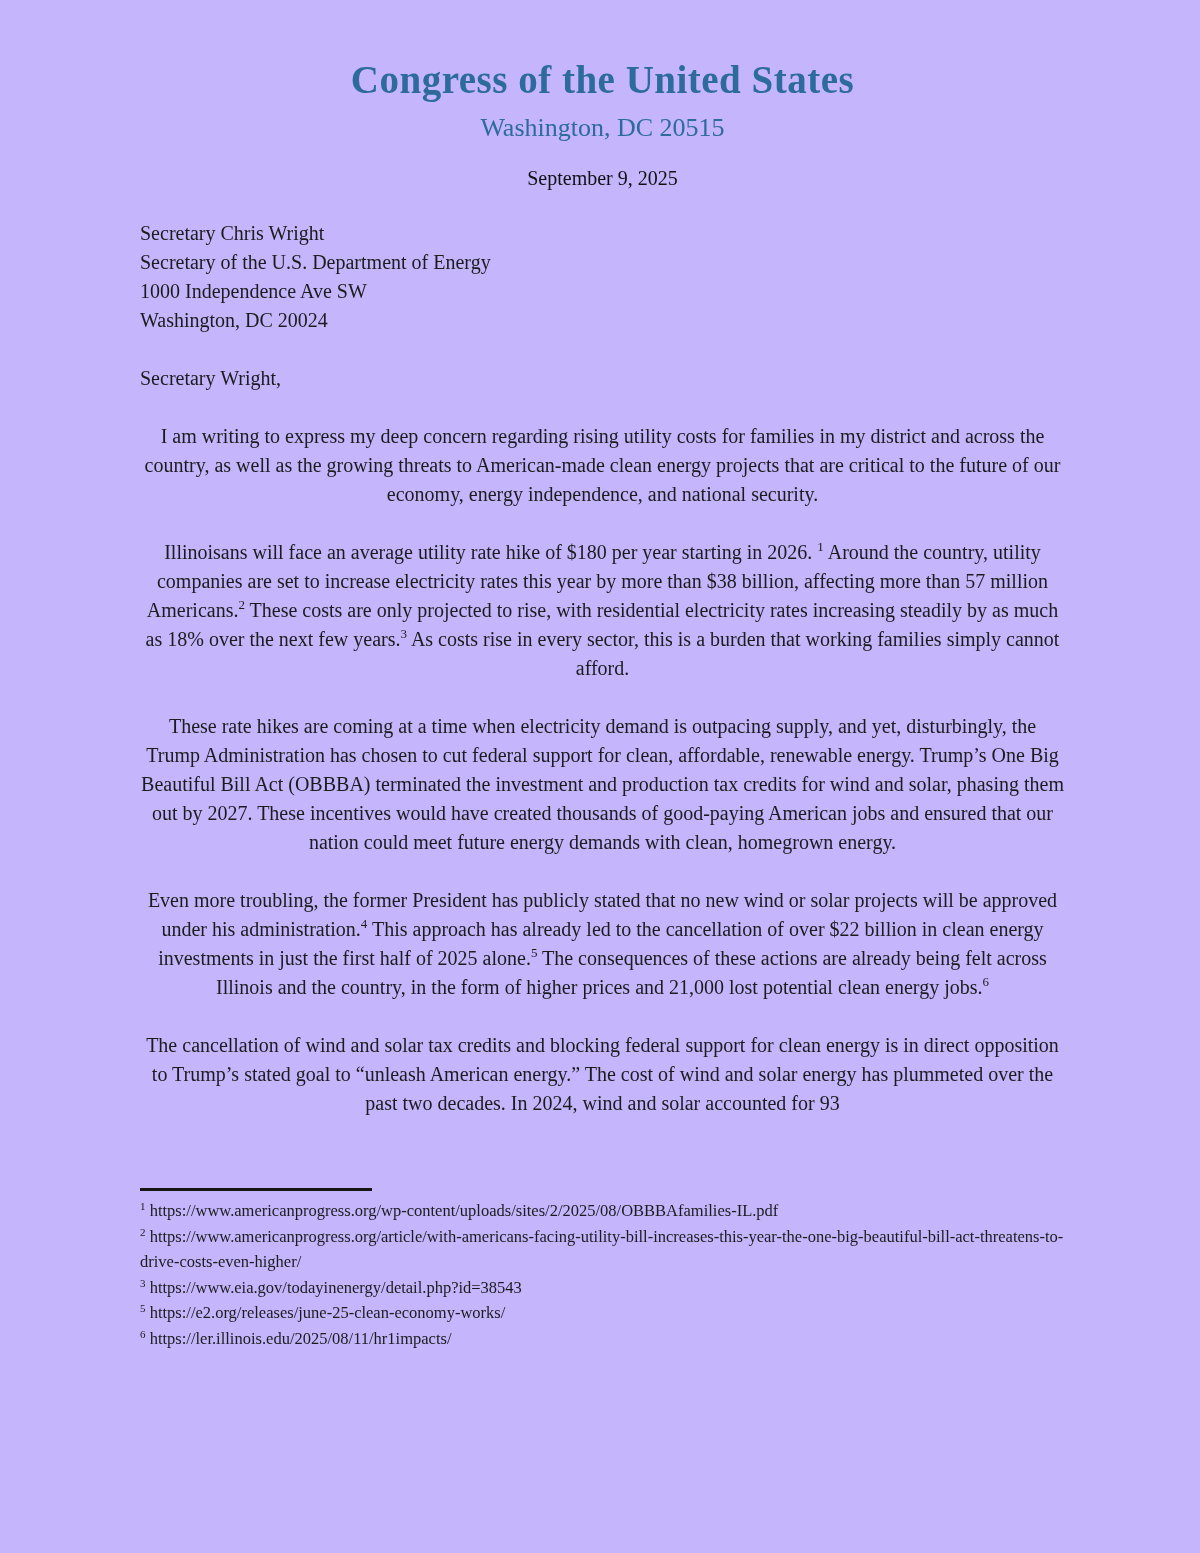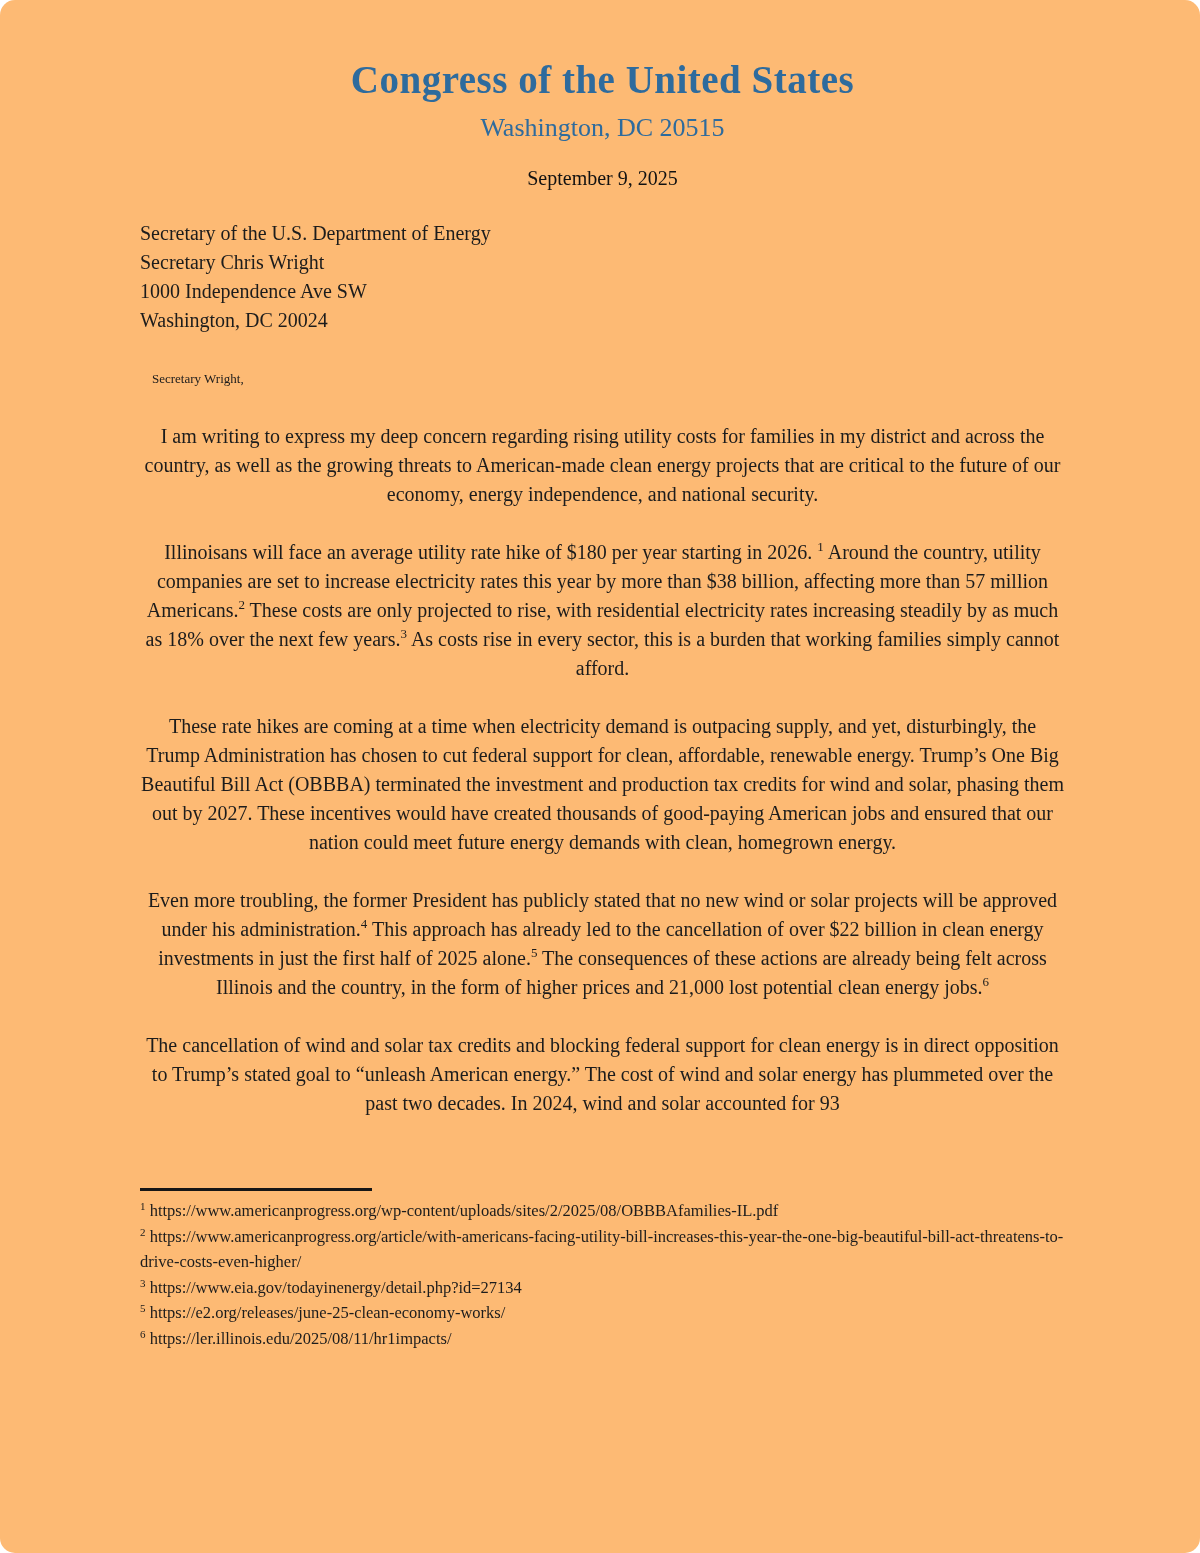--- a/index.html
+++ b/index.html
@@ -13,22 +13,21 @@
     font-family: "Liberation Serif", serif;
     color: #1c1c1c;
     position: relative;
     overflow: hidden;
   }
   .page {
     box-sizing: border-box;
     width: 1200px;
     height: 1553px;
     padding: 56px 135px 40px 140px;
-    background: #fdba74;
-    border-radius: 15px;
+    background: #c4b5fd;
   }
   .letterhead { text-align: center; }
   .lh-title {
     margin: 0;
     font-family: "Liberation Serif", "DejaVu Serif", serif;
     font-weight: bold;
     font-size: 39px;
     line-height: 48px;
     letter-spacing: 0.5px;
     color: #2e6b9d;
@@ -46,22 +45,22 @@
     font-size: 20px;
     line-height: 26px;
     color: #111111;
   }
   .recipient {
     margin-top: 28px;
     font-size: 20px;
     line-height: 29px;
   }
   .salutation {
-    margin: 29px 0 0 12px;
-    font-size: 13px;
+    margin: 29px 0 0 0;
+    font-size: 20px;
     line-height: 29px;
   }
   .body-paragraph {
     margin: 29px 0 0 0;
     font-size: 20px;
     line-height: 29px;
     text-align: center;
   }
   sup.fn-ref {
     font-size: 13px;
@@ -92,39 +91,39 @@
 
 <div class="page">
 
   <div class="letterhead">
     <h1 class="lh-title">Congress of the United States</h1>
     <div class="lh-subtitle">Washington, DC 20515</div>
     <div class="lh-date">September 9, 2025</div>
   </div>
 
   <div class="recipient" id="recipient-block">
+      <div>Secretary Chris Wright</div>
       <div>Secretary of the U.S. Department of Energy</div>
-      <div>Secretary Chris Wright</div>
       <div>1000 Independence Ave SW</div>
       <div>Washington, DC 20024</div>
     </div>
 
   <p class="salutation">Secretary Wright,</p>
 
   <div id="body-paragraphs">
       <p class="body-paragraph">I am writing to express my deep concern regarding rising utility costs for families in my district and across the country, as well as the growing threats to American-made clean energy projects that are critical to the future of our economy, energy independence, and national security.</p>
       <p class="body-paragraph">Illinoisans will face an average utility rate hike of $180 per year starting in 2026. <sup class="fn-ref">1</sup> Around the country, utility companies are set to increase electricity rates this year by more than $38 billion, affecting more than 57 million Americans.<sup class="fn-ref">2</sup> These costs are only projected to rise, with residential electricity rates increasing steadily by as much as 18% over the next few years.<sup class="fn-ref">3</sup> As costs rise in every sector, this is a burden that working families simply cannot afford.</p>
       <p class="body-paragraph">These rate hikes are coming at a time when electricity demand is outpacing supply, and yet, disturbingly, the Trump Administration has chosen to cut federal support for clean, affordable, renewable energy. Trump’s One Big Beautiful Bill Act (OBBBA) terminated the investment and production tax credits for wind and solar, phasing them out by 2027. These incentives would have created thousands of good-paying American jobs and ensured that our nation could meet future energy demands with clean, homegrown energy.</p>
       <p class="body-paragraph">Even more troubling, the former President has publicly stated that no new wind or solar projects will be approved under his administration.<sup class="fn-ref">4</sup> This approach has already led to the cancellation of over $22 billion in clean energy investments in just the first half of 2025 alone.<sup class="fn-ref">5</sup> The consequences of these actions are already being felt across Illinois and the country, in the form of higher prices and 21,000 lost potential clean energy jobs.<sup class="fn-ref">6</sup></p>
       <p class="body-paragraph">The cancellation of wind and solar tax credits and blocking federal support for clean energy is in direct opposition to Trump’s stated goal to “unleash American energy.” The cost of wind and solar energy has plummeted over the past two decades. In 2024, wind and solar accounted for 93</p>
     </div>
 
   <div class="fn-divider"></div>
 
   <div class="footnotes" id="footnotes-block">
       <div class="footnote"><sup class="fn-num">1</sup><span> https://www.americanprogress.org/wp-content/uploads/sites/2/2025/08/OBBBAfamilies-IL.pdf</span></div>
       <div class="footnote"><sup class="fn-num">2</sup><span> https://www.americanprogress.org/article/with-americans-facing-utility-bill-increases-this-year-the-one-big-beautiful-bill-act-threatens-to-drive-costs-even-higher/</span></div>
-      <div class="footnote"><sup class="fn-num">3</sup><span> https://www.eia.gov/todayinenergy/detail.php?id=27134</span></div>
+      <div class="footnote"><sup class="fn-num">3</sup><span> https://www.eia.gov/todayinenergy/detail.php?id=38543</span></div>
       <div class="footnote"><sup class="fn-num">5</sup><span> https://e2.org/releases/june-25-clean-economy-works/</span></div>
       <div class="footnote"><sup class="fn-num">6</sup><span> https://ler.illinois.edu/2025/08/11/hr1impacts/</span></div>
     </div>
 
 </div>
 
 </body></html>

